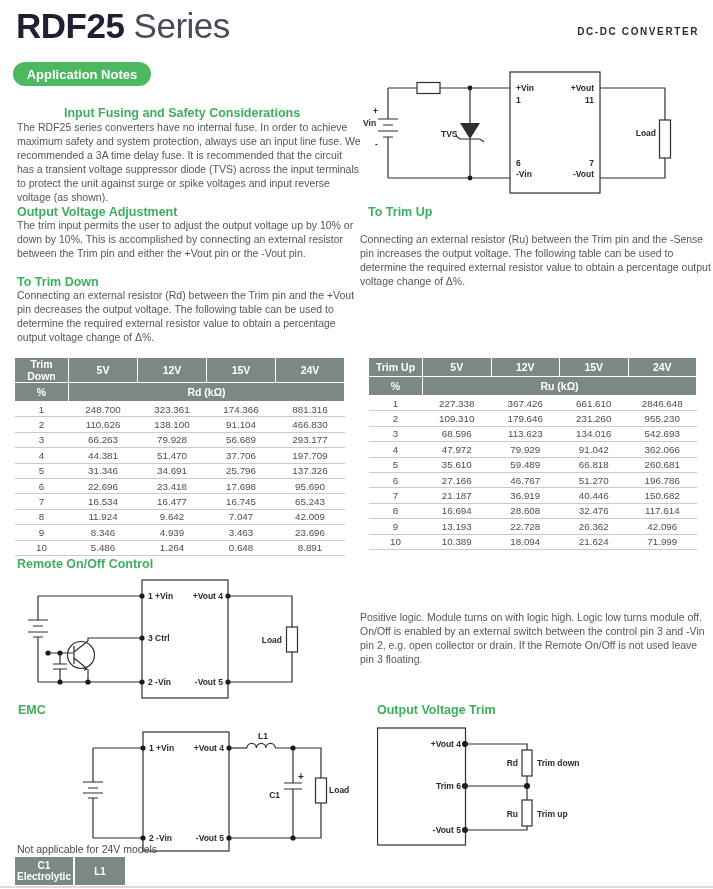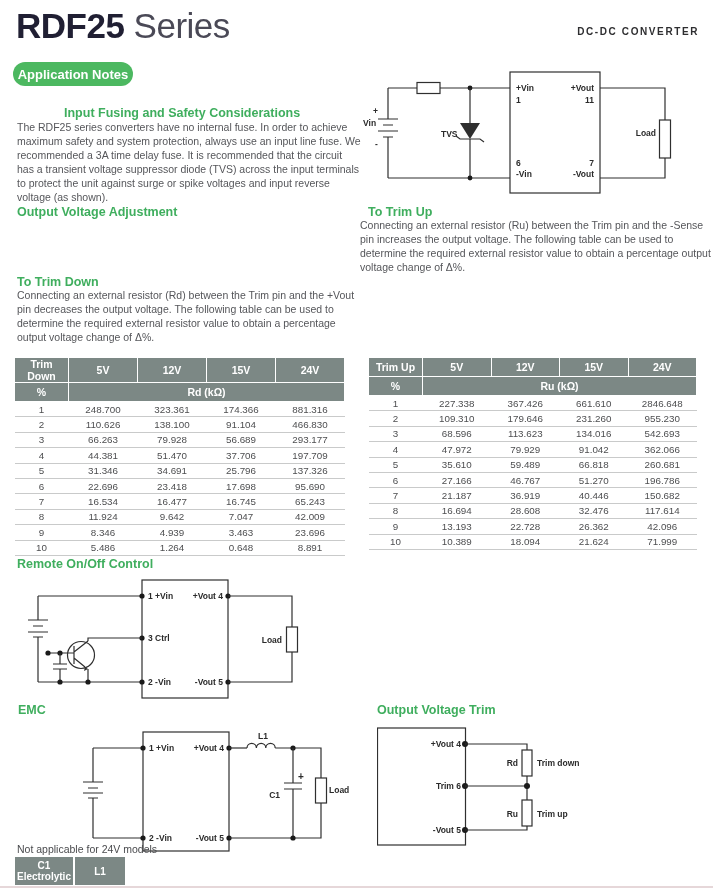--- a/index.html
+++ b/index.html
@@ -5,21 +5,21 @@
   html,body{margin:0;padding:0;background:#ffffff;}
   .page{position:relative;width:713px;height:889px;background:#ffffff;overflow:hidden;
         font-family:"Liberation Sans",sans-serif;color:#54565a;}
   .abs{position:absolute;}
 
   .title{left:16px;top:6px;font-size:35px;letter-spacing:-0.5px;white-space:nowrap;}
   .title .b{font-weight:bold;color:#201f33;}
   .title .l{font-weight:normal;color:#4a4956;}
   .doctype{right:14px;top:26px;font-size:10px;font-weight:bold;letter-spacing:1.6px;color:#2e2e30;}
 
-  .badge{left:13px;top:62px;width:120px;height:24px;background:#4cb860;border-radius:13px;
+  .badge{left:13px;top:62px;width:138px;height:24px;background:#4cb860;border-radius:13px;
          color:#fff;font-size:13px;font-weight:bold;display:flex;align-items:center;justify-content:center;}
 
   .h-green{font-size:12.5px;font-weight:bold;color:#3fae5e;}
   .para{font-size:10.5px;line-height:1.33;color:#55565a;}
 
   table.dtable{border-collapse:collapse;table-layout:fixed;}
   table.dtable th{background:#7c8885;color:#ffffff;font-size:10.5px;font-weight:bold;
                   border:1.5px solid #ffffff;padding:0;height:18px;text-align:center;}
   table.dtable td{font-size:9.8px;color:#4d4e50;text-align:center;padding:1px 2px;
                   border-bottom:1.2px solid #c9caca;height:12.4px;background:#fff;}
@@ -70,23 +70,24 @@
     <text x="232" y="112" text-anchor="end">-Vout</text>
     <path class="wire" d="M238,23 H303 V55 M303,93 V113 H238"></path>
     <rect class="comp" x="297.5" y="55" width="11" height="38"></rect>
     <text x="294" y="71" text-anchor="end">Load</text>
   </svg>
 
   <div class="abs h-green" style="left:17px;top:106px;padding-left:47px;">Input Fusing and Safety Considerations</div>
   <div class="abs para" style="left:17px;top:121px;width:344px;">The RDF25 series converters have no internal fuse. In order to achieve maximum safety and system protection, always use an input line fuse. We recommended a 3A time delay fuse. It is recommended that the circuit has a transient voltage suppressor diode (TVS) across the input terminals to protect the unit against surge or spike voltages and input reverse voltage (as shown).</div>
 
   <div class="abs h-green" style="left:17px;top:205px;">Output Voltage Adjustment</div>
+  <div class="abs para" style="left:17px;top:219px;width:344px;">The trim input permits the user to adjust the output voltage up by 10% or down by 10%. This is accomplished by connecting an external resistor between the Trim pin and either the +Vout pin or the -Vout pin.</div>
 
   <div class="abs h-green" style="left:368px;top:205px;">To Trim Up</div>
-  <div class="abs para" style="left:360px;top:219px;width:352px;">Connecting an external resistor (Ru) between the Trim pin and the -Sense pin increases the output voltage. The following table can be used to determine the required external resistor value to obtain a percentage output voltage change of Δ%.</div>
+  <div class="abs para" style="left:360px;top:233px;width:352px;">Connecting an external resistor (Ru) between the Trim pin and the -Sense pin increases the output voltage. The following table can be used to determine the required external resistor value to obtain a percentage output voltage change of Δ%.</div>
 
   <div class="abs h-green" style="left:17px;top:275px;text-align:right;">To Trim Down</div>
   <div class="abs para" style="left:17px;top:289px;width:344px;">Connecting an external resistor (Rd) between the Trim pin and the +Vout pin decreases the output voltage. The following table can be used to determine the required external resistor value to obtain a percentage output voltage change of Δ%.</div>
 
   <table class="dtable abs" style="left:14px;top:357px;width:331px;">
     <colgroup>
         <col style="width:54px;">
         <col>
         <col>
         <col>
@@ -297,20 +298,21 @@
     <circle class="dot" cx="34" cy="78" r="2.6"></circle>
     <circle class="dot" cx="46" cy="78" r="2.6"></circle>
     <path class="wire" d="M46,78 V89 M39,89 H53 M39,94 H53 M46,94 V107"></path>
     <circle class="dot" cx="46" cy="107" r="2.6"></circle>
     <circle class="dot" cx="74" cy="107" r="2.6"></circle>
     <path class="wire" d="M214,21 H278 V52 M278,77 V107 H214"></path>
     <rect class="comp" x="272.5" y="52" width="11" height="25"></rect>
     <text x="268" y="68" text-anchor="end">Load</text>
   </svg>
 
+  <div class="abs para" style="left:360px;top:611px;width:352px;">Positive logic. Module turns on with logic high. Logic low turns module off. On/Off is enabled by an external switch between the control pin 3 and -Vin pin 2, e.g. open collector or drain. If the Remote On/Off is not used leave pin 3 floating.</div>
 
   <div class="abs h-green" style="left:18px;top:703px;">EMC</div>
 
   <svg class="abs" style="left:14px;top:730px;" width="345" height="125" viewBox="0 0 345 125">
     <rect class="comp" x="129" y="2" width="86" height="119"></rect>
     <path class="wire" d="M79,18 H129 M79,18 V52 M79,68 V108 M79,108 H129"></path>
     <path class="wire" d="M69,52 H89 M74,58 H84 M69,63 H89 M74,68 H84"></path>
     <circle class="dot" cx="129" cy="18" r="2.6"></circle>
     <circle class="dot" cx="129" cy="108" r="2.6"></circle>
     <circle class="dot" cx="215" cy="18" r="2.6"></circle>

